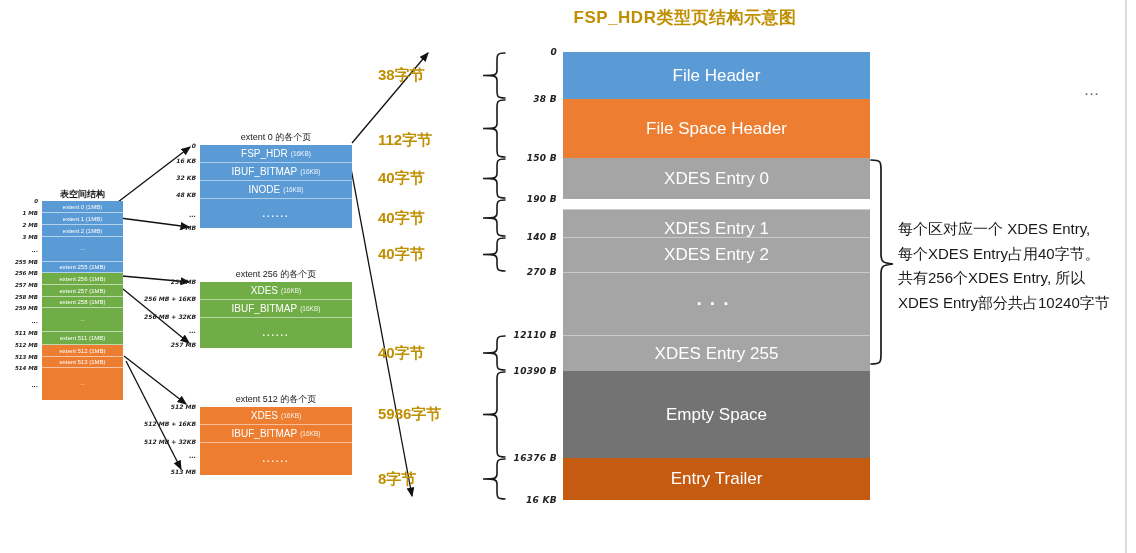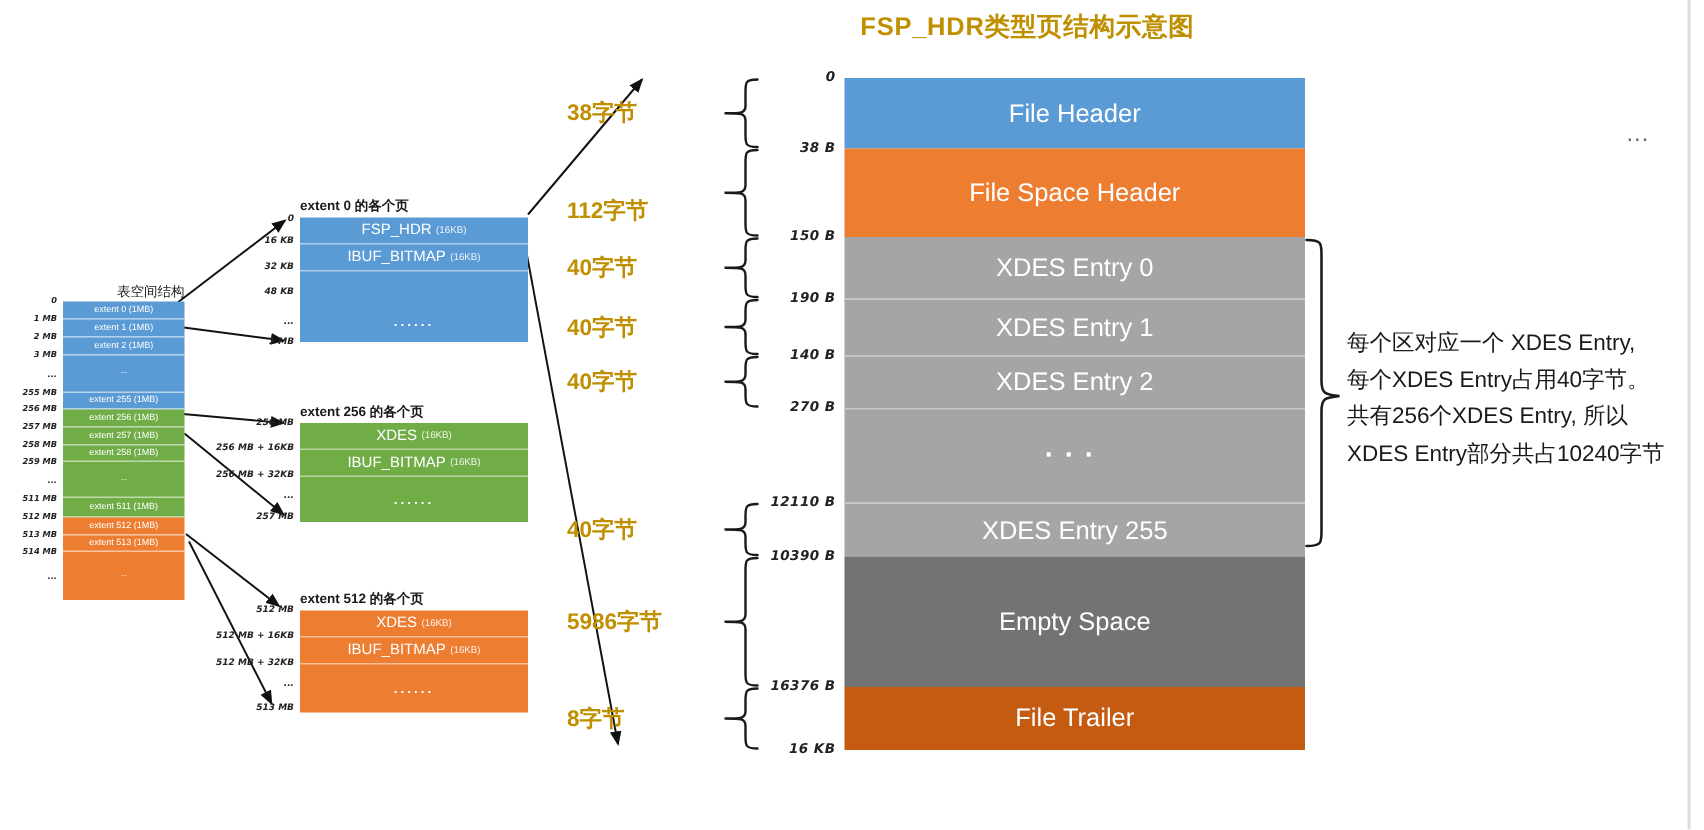--- a/index.html
+++ b/index.html
@@ -13,40 +13,40 @@
     font-size:17px;font-weight:bold;color:#BF8F00;letter-spacing:.5px;
   }
   
   .row{
     position:absolute;left:0;right:0;display:flex;align-items:center;justify-content:center;
     color:#ffffff;box-sizing:border-box;
   }
   
   .ts-box{left:42px;top:201px;width:81px;height:199px;}
   .ts-box .row{font-size:6px;border-bottom:1px solid rgba(255,255,255,.55);}
-  .ts-title{left:42px;top:188px;width:81px;text-align:right;font-size:9px;font-weight:normal;color:#1a1a1a;}
+  .ts-title{left:42px;top:188px;width:81px;text-align:center;font-size:9px;font-weight:bold;color:#1a1a1a;}
   .c-blue{background:#5B9BD5;}
   .c-green{background:#70AD47;}
   .c-orange{background:#ED7D31;}
   .c-gray{background:#A5A5A5;}
   .c-dkblue{background:#737373;}
   .c-dkorange{background:#C55A11;}
   .dash{opacity:.65;font-size:6px;}
   
   .off{
     position:absolute;text-align:right;font-style:italic;font-weight:bold;color:#222;
     font-family:"DejaVu Sans",sans-serif;
   }
   .off-xs{font-size:5.5px;width:36px;left:2px;}
   .off-sm{font-size:6px;width:66px;left:130px;}
   .off-md{font-size:9px;width:76px;left:481px;letter-spacing:.3px;}
   
   .ext-box{left:200px;width:152px;}
   .ext-box .row{border-bottom:1px solid rgba(255,255,255,.5);text-align:right;}
-  .ext-title{left:200px;width:152px;text-align:left;font-size:9px;font-weight:bold;color:#1a1a1a;}
+  .ext-title{left:200px;width:152px;text-align:center;font-size:9px;font-weight:normal;color:#1a1a1a;}
   .pname{font-size:10px;}
   .psize{font-size:6.5px;margin-left:3px;opacity:.9;}
   .pdots{font-size:9px;font-weight:bold;letter-spacing:2px;}
   
   .main-box{left:563px;top:52px;width:307px;height:472px;}
   .main-box .row{font-size:17px;}
   .sep{border-top:1px solid #c9c9c9;}
   .bigdots{font-size:19px;font-weight:bold;letter-spacing:7px;}
   .gold{
     position:absolute;left:378px;width:95px;text-align:left;
@@ -162,20 +162,24 @@
 <div class="abs ext-title" style="top:131px">extent 0 的各个页</div>
 <div class="abs ext-box c-blue" style="top:145px;height:83px">
   <div class="row" style="top:0;height:18px">
       <span class="pname">FSP_HDR</span>
       <span class="psize">(16KB)</span>
     </div>
   <div class="row" style="top:18px;height:18px">
       <span class="pname">IBUF_BITMAP</span>
       <span class="psize">(16KB)</span>
     </div>
+  <div class="row" style="top:36px;height:18px">
+      <span class="pname">INODE</span>
+      <span class="psize">(16KB)</span>
+    </div>
   <div class="row" style="top:54px;height:29px;border-bottom:none">
       <span class="pdots">......</span>
     </div>
 </div>
 <span class="off off-sm" style="top:142px">0</span>
 <span class="off off-sm" style="top:157px">16 KB</span>
 <span class="off off-sm" style="top:174px">32 KB</span>
 <span class="off off-sm" style="top:191px">48 KB</span>
 <span class="off off-sm" style="top:211px">...</span>
 <span class="off off-sm" style="top:224px">1 MB</span>
@@ -223,37 +227,37 @@
 <div class="abs main-box">
   <div class="row c-blue" style="top:0;height:47px">
       <span>File Header</span>
     </div>
   <div class="row c-orange" style="top:47px;height:59px">
       <span>File Space Header</span>
     </div>
   <div class="row c-gray" style="top:106px;height:41px">
       <span>XDES Entry 0</span>
     </div>
-  <div class="row c-gray sep" style="top:147px;height:38px">
+  <div class="row c-gray sep" style="top:157px;height:38px">
       <span>XDES Entry 1</span>
     </div>
   <div class="row c-gray sep" style="top:185px;height:35px">
       <span>XDES Entry 2</span>
     </div>
   <div class="row c-gray sep" style="top:220px;height:63px">
       <span class="bigdots">···</span>
     </div>
   <div class="row c-gray sep" style="top:283px;height:36px">
       <span>XDES Entry 255</span>
     </div>
   <div class="row c-dkblue" style="top:319px;height:87px">
       <span>Empty Space</span>
     </div>
   <div class="row c-dkorange" style="top:406px;height:42px">
-      <span>File Trailer</span>
+      <span>Entry Trailer</span>
     </div>
 </div>
 
 <span class="off off-md" style="top:47px">0</span>
 <span class="off off-md" style="top:94px">38 B</span>
 <span class="off off-md" style="top:153px">150 B</span>
 <span class="off off-md" style="top:194px">190 B</span>
 <span class="off off-md" style="top:232px">140 B</span>
 <span class="off off-md" style="top:267px">270 B</span>
 <span class="off off-md" style="top:330px">12110 B</span>

